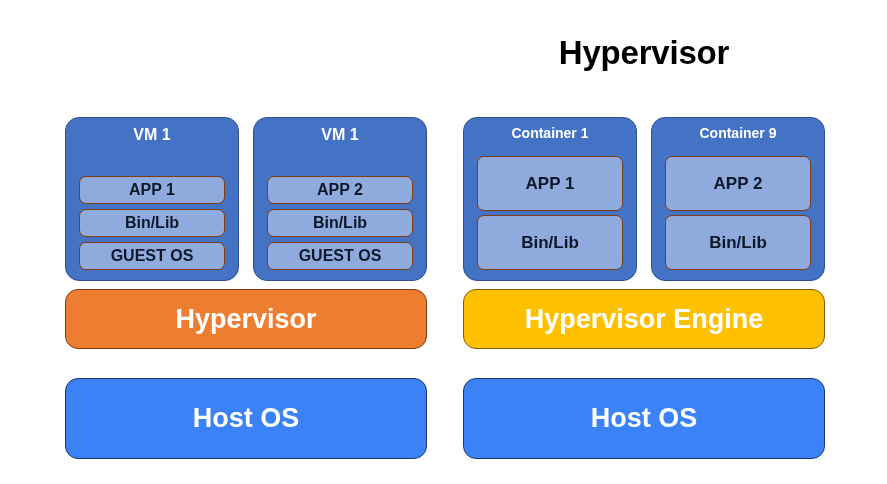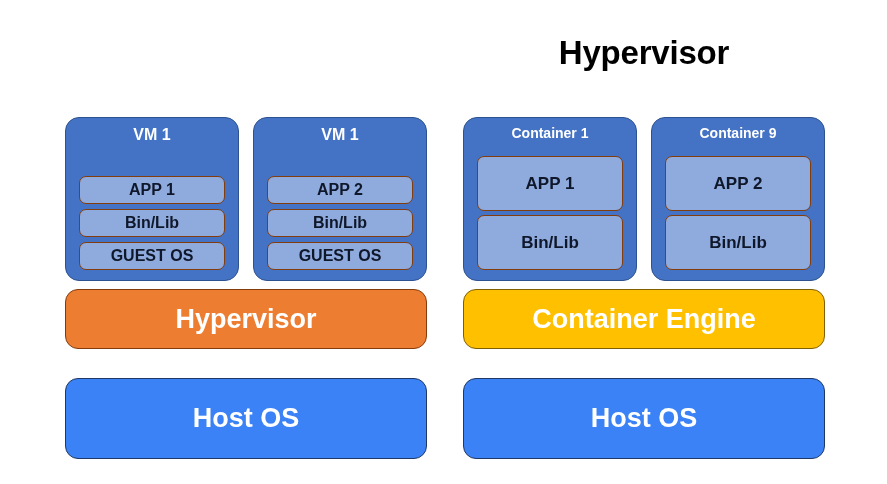--- a/index.html
+++ b/index.html
@@ -183,19 +183,19 @@
       <div class="guest-box">
         <div class="guest-title small">Container 9</div>
         <div class="layer-list container">
           <div class="layer container">APP 2</div>
           <div class="layer container">Bin/Lib</div>
         </div>
       </div>
 
     </div>
 
-    <div class="bar engine container-engine">Container Engine</div>
+    <div class="bar engine container-engine">Hypervisor Engine</div>
 
     <div class="bar hostos">Host OS</div>
 
   </div>
 
 </div>
 
 </body></html>

